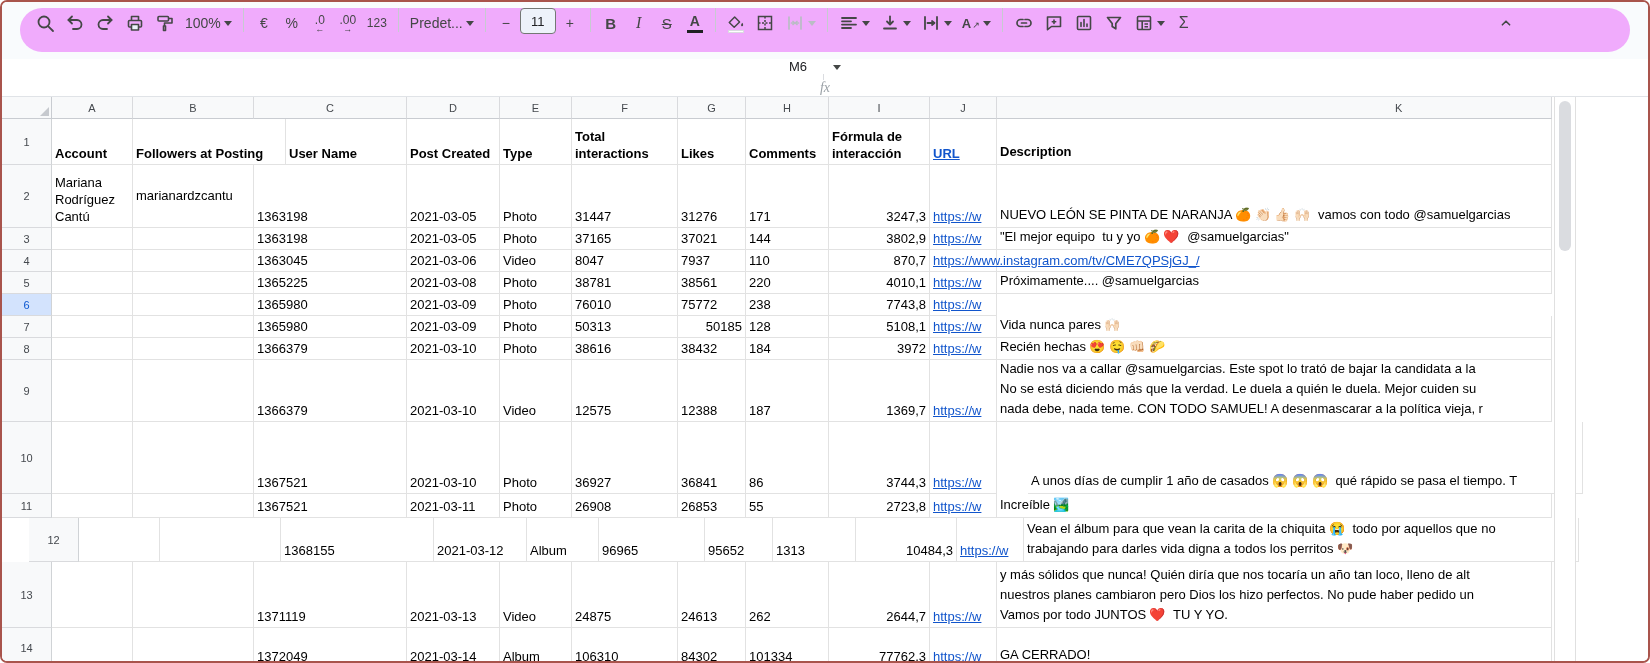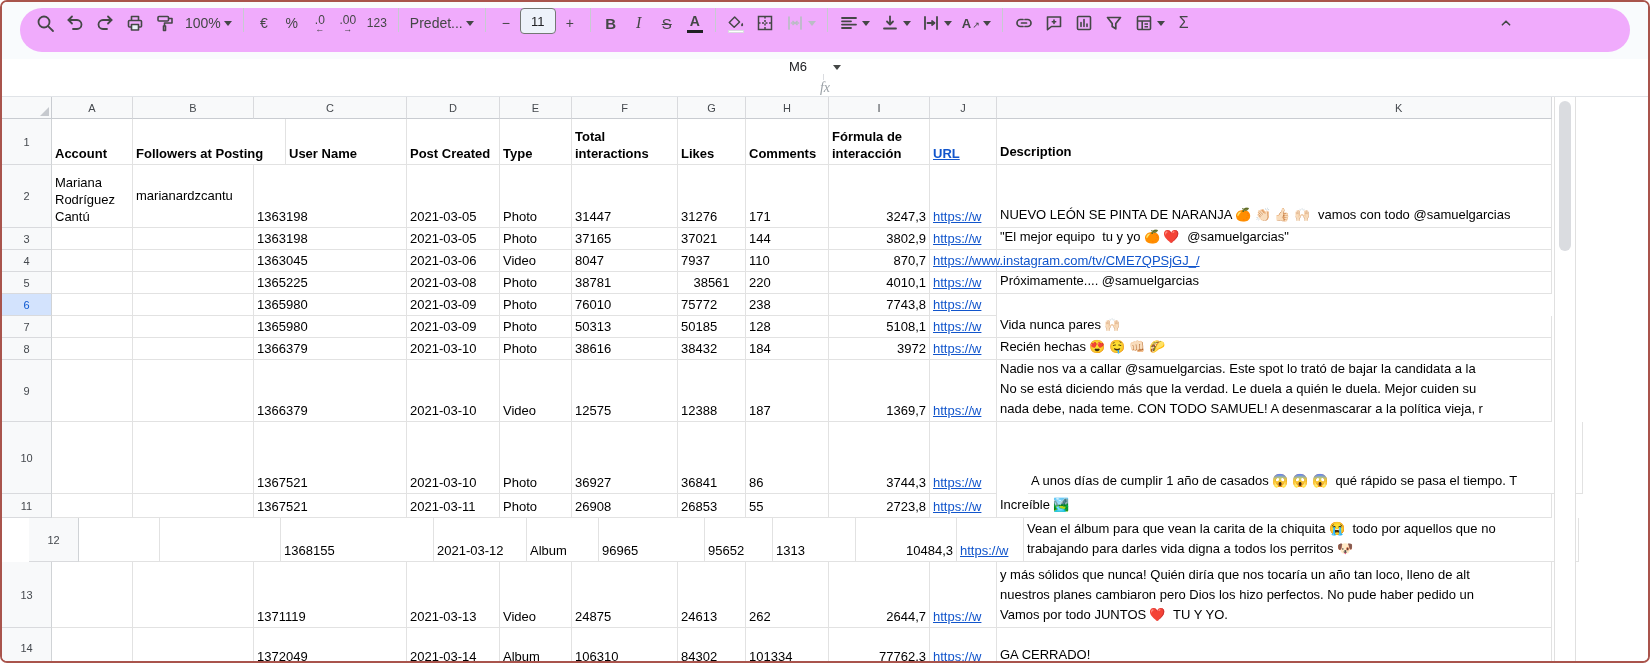--- a/index.html
+++ b/index.html
@@ -503,21 +503,21 @@
           </div>
           <div class="cell c-d" style="width: 93px;">
             <span>2021-03-08</span>
           </div>
           <div class="cell c-e" style="width: 72px;">
             <span>Photo</span>
           </div>
           <div class="cell c-f" style="width: 106px;">
             <span>38781</span>
           </div>
-          <div class="cell c-g" style="width: 68px; justify-content: center;">
+          <div class="cell c-g" style="width: 68px;">
             <span>38561</span>
           </div>
           <div class="cell c-h" style="width: 83px;">
             <span>220</span>
           </div>
           <div class="cell c-i num" style="width: 101px;">
             <span>4010,1</span>
           </div>
           <div class="cell c-j" style="width: 67px;">
             <span class="link">https://w</span>
@@ -572,21 +572,21 @@
           </div>
           <div class="cell c-d" style="width: 93px;">
             <span>2021-03-09</span>
           </div>
           <div class="cell c-e" style="width: 72px;">
             <span>Photo</span>
           </div>
           <div class="cell c-f" style="width: 106px;">
             <span>50313</span>
           </div>
-          <div class="cell c-g" style="width: 68px;">
+          <div class="cell c-g" style="width: 68px; justify-content: flex-end;">
             <span>50185</span>
           </div>
           <div class="cell c-h" style="width: 83px;">
             <span>128</span>
           </div>
           <div class="cell c-i num" style="width: 101px;">
             <span>5108,1</span>
           </div>
           <div class="cell c-j" style="width: 67px;">
             <span class="link">https://w</span>

